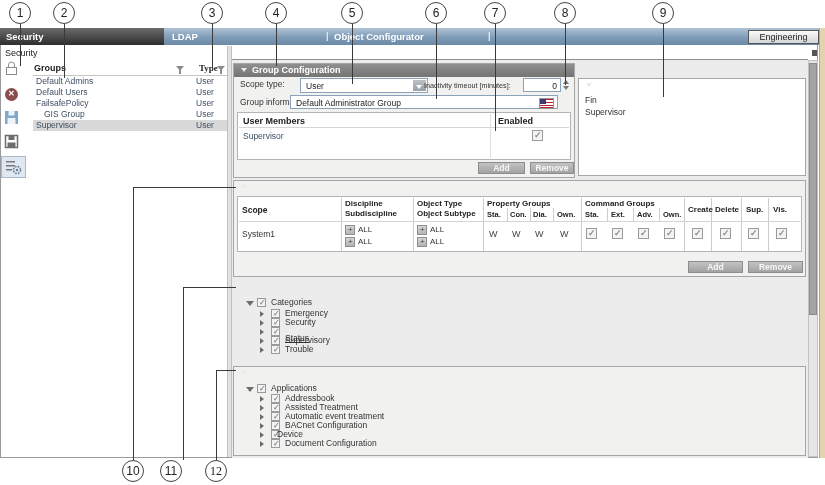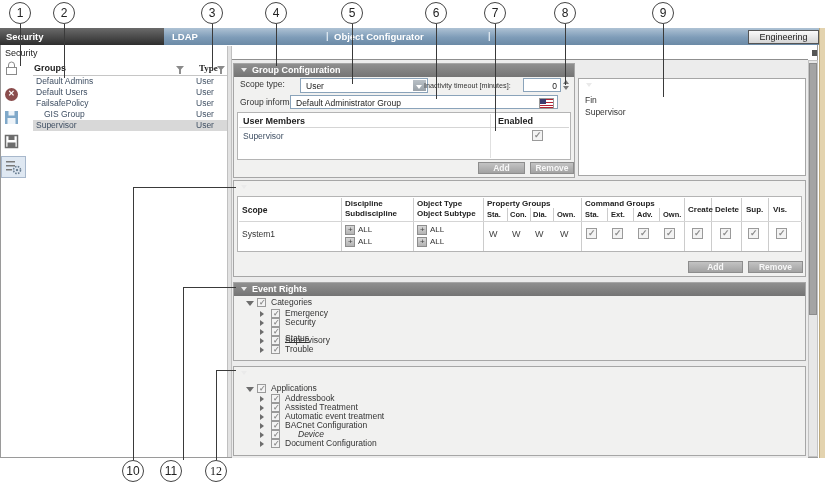--- a/index.html
+++ b/index.html
@@ -242,24 +242,20 @@
     <div class="abs cb cbm ck" style="left:400px;top:31px;"></div>
     <div class="abs cb cbm ck" style="left:426px;top:31px;"></div>
     <div class="abs cb cbm ck" style="left:454px;top:31px;"></div>
     <div class="abs cb cbm ck" style="left:482px;top:31px;"></div>
     <div class="abs cb cbm ck" style="left:510px;top:31px;"></div>
     <div class="abs cb cbm ck" style="left:538px;top:31px;"></div>
   </div>
   <div class="abs gbtn" style="left:688px;top:261px;width:55px;height:12px;line-height:11px;">Add</div>
   <div class="abs gbtn" style="left:748px;top:261px;width:55px;height:12px;line-height:11px;">Remove</div>
 
-  <div class="abs panel" style="left:233px;top:282px;width:573px;height:79px;">
-    <div class="phdr">Event Rights</div>
-    <div class="ptri"></div>
-  </div>
   <div class="abs tri-d" style="left:246px;top:301px;"></div>
   <div class="abs cb cbs ck" style="left:257px;top:298px;"></div>
   <div class="abs tlabel nw" style="left:271px;top:298px;">Categories</div>
   <div class="abs tri-r" style="left:260px;top:311px;"></div>
   <div class="abs cb cbs ck" style="left:271px;top:309px;"></div>
   <div class="abs tlabel nw" style="left:285px;top:309px;">Emergency</div>
   <div class="abs tri-r" style="left:260px;top:320px;"></div>
   <div class="abs cb cbs ck" style="left:271px;top:318px;"></div>
   <div class="abs tlabel nw" style="left:285px;top:318px;">Security</div>
   <div class="abs tri-r" style="left:260px;top:329px;"></div>
@@ -285,21 +281,21 @@
   <div class="abs cb cbs ck" style="left:271px;top:403px;"></div>
   <div class="abs tlabel nw" style="left:285px;top:403px;">Assisted Treatment</div>
   <div class="abs tri-r" style="left:260px;top:414px;"></div>
   <div class="abs cb cbs ck" style="left:271px;top:412px;"></div>
   <div class="abs tlabel nw" style="left:285px;top:412px;">Automatic event treatment</div>
   <div class="abs tri-r" style="left:260px;top:423px;"></div>
   <div class="abs cb cbs ck" style="left:271px;top:421px;"></div>
   <div class="abs tlabel nw" style="left:285px;top:421px;">BACnet Configuration</div>
   <div class="abs tri-r" style="left:260px;top:432px;"></div>
   <div class="abs cb cbs ck" style="left:271px;top:430px;"></div>
-  <div class="abs tlabel nw" style="left:298px;top:430px;font-style:italic;">Device</div>
+  <div class="abs tlabel nw" style="left:277px;top:430px;">Device</div>
   <div class="abs tri-r" style="left:260px;top:441px;"></div>
   <div class="abs cb cbs ck" style="left:271px;top:439px;"></div>
   <div class="abs tlabel nw" style="left:285px;top:439px;">Document Configuration</div>
 
   <div class="abs sbtrack"></div>
   <div class="abs sbthumb"></div>
   <div class="abs" style="left:812px;top:50px;width:5px;height:6px;background:#555;"></div>
   <div class="abs tanedge"></div>
 
   <div class="abs cl" style="left:20px;top:24px;width:1px;height:42px;"></div>

